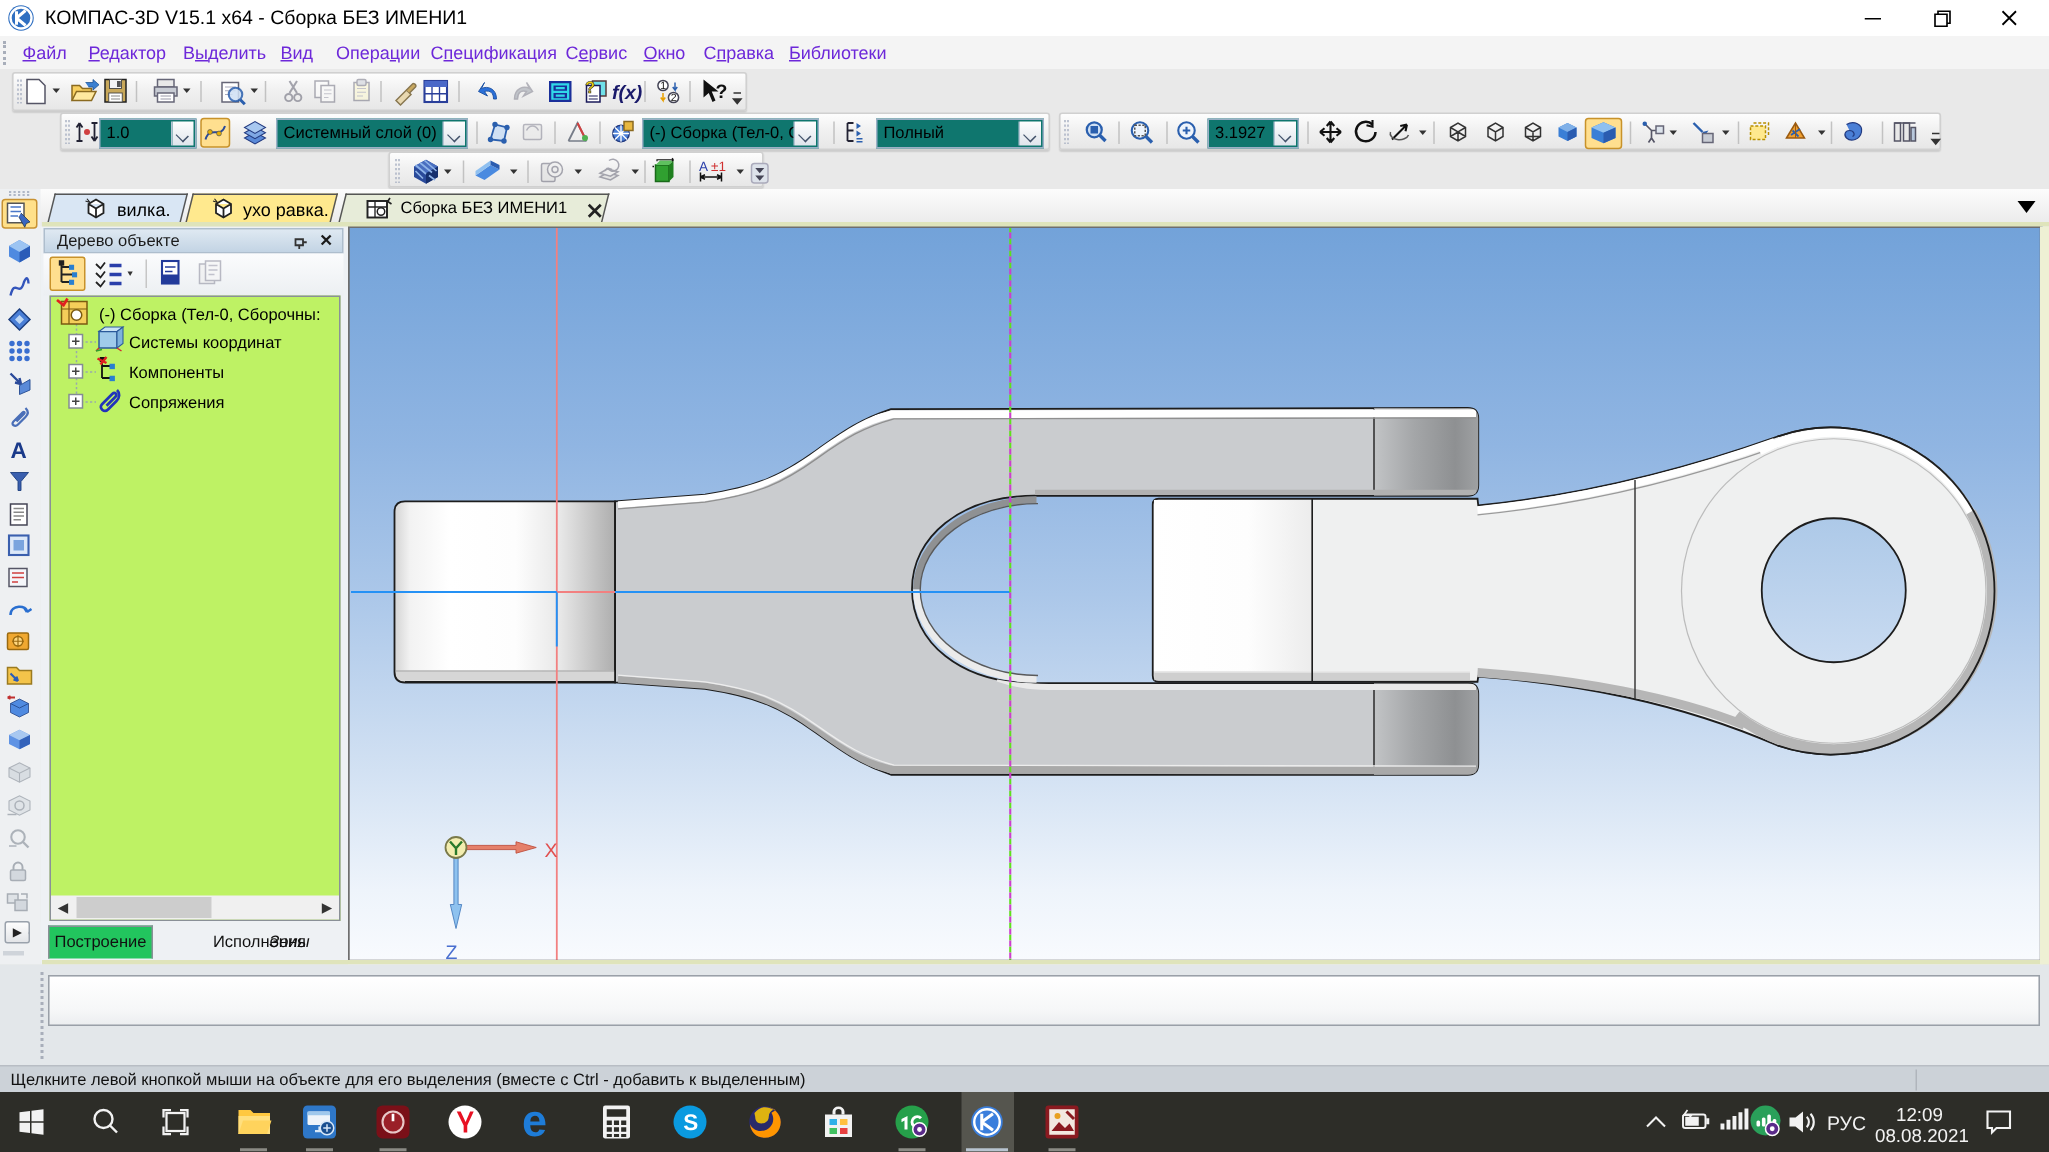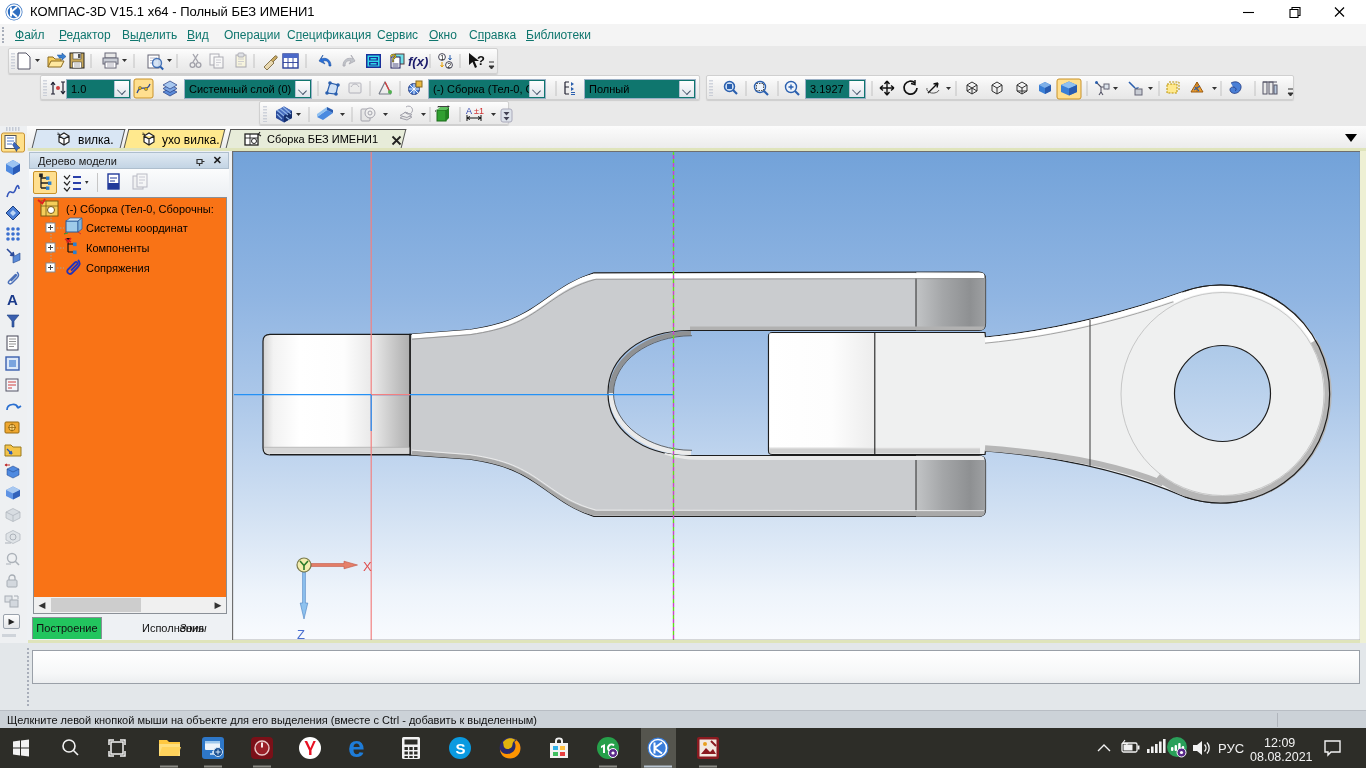--- a/index.html
+++ b/index.html
@@ -1,21 +1,21 @@
 <!DOCTYPE html>
 <html><head><meta charset="utf-8"><style>
 *{margin:0;padding:0;box-sizing:border-box;font-family:"Liberation Sans",sans-serif;}
 html,body{width:1366px;height:768px;overflow:hidden;background:#e9e9e9;}
 #app{position:absolute;left:0;top:0;width:1366px;height:768px;}
 .abs{position:absolute;}
 
 #titlebar{left:0;top:0;width:1366px;height:24px;background:#ffffff;}
 #titletext{left:30px;top:4px;font-size:13px;color:#000;}
 
-#menubar{left:0;top:24px;width:1366px;height:22px;background:#f4f4f4;font-size:12px;color:#0f766e;}
+#menubar{left:0;top:24px;width:1366px;height:22px;background:#f4f4f4;font-size:12px;color:#6d28d9;}
 .menuitem{position:absolute;top:4px;}
 u{text-decoration:underline;}
 
 #tbzone{left:0;top:46px;width:1366px;height:80px;background:#e9e9e9;}
 .island{position:absolute;background:linear-gradient(#fdfdfd,#f1f1f1 45%,#e7e7e7);border:1px solid #d0d0d0;border-radius:2px;box-shadow:0 1px 1px rgba(0,0,0,.12);}
 .grip{position:absolute;width:2px;border-left:2px dotted #a8aeba;}
 .sep{position:absolute;width:1px;background:#c6c6c6;}
 .combo{position:absolute;height:20px;background:#0f766e;border:1px solid #9ab0c6;font-size:11px;color:#000;}
 .combo .cbtn{position:absolute;right:1px;top:1px;bottom:1px;width:15px;background:linear-gradient(#fefefe,#dfe5ec);border-left:1px solid #b5c4d4;}
 .combo .cbtn:after{content:"";position:absolute;left:3px;top:6px;width:6px;height:6px;border-right:1.6px solid #42526a;border-bottom:1.6px solid #42526a;transform:rotate(45deg) scale(1,.8);}
@@ -34,21 +34,21 @@
 </style></head>
 <body>
 <div id="app">
 
 <div class="abs" id="titlebar">
   <svg class="abs" style="left:5px;top:3px" width="18" height="18" viewBox="0 0 18 18">
         <circle cx="9" cy="9" r="8.5" fill="#2f6fc1"></circle>
         <circle cx="9" cy="9" r="7" fill="none" stroke="#fff" stroke-width="1.6"></circle>
         <path d="M6 4.5 L6 13.5 M6 9 L12 4 M6 9 L12 14" stroke="#fff" stroke-width="2" fill="none"></path>
       </svg>
-  <div class="abs" id="titletext">КОМПАС-3D V15.1 x64 - Полный БЕЗ ИМЕНИ1</div>
+  <div class="abs" id="titletext">КОМПАС-3D V15.1 x64 - Сборка БЕЗ ИМЕНИ1</div>
   <svg class="abs" style="left:1243px;top:0" width="123" height="24" viewBox="0 0 123 24">
   <path d="M0,12.5 h11" stroke="#000" stroke-width="1.1"></path>
   <path d="M47,9.5 h8 v8 h-8 Z M49,9.5 v-2 h8 v8 h-2" fill="none" stroke="#000" stroke-width="1.1"></path>
   <path d="M92,7.5 l9,9 M101,7.5 l-9,9" stroke="#000" stroke-width="1.2"></path>
   </svg>
 </div>
 
 <div class="abs" id="menubar">
   <div class="grip" style="left:2px;top:3px;height:16px;"></div>
   <div class="menuitem" style="left:15px"><u>Ф</u>айл</div>
@@ -392,21 +392,21 @@
   <div class="tab" style="left:228px;width:176px;background:#e7ecd9;transform:skewX(-14deg);"></div>
   <svg class="abs" style="left:55px;top:5px" width="18" height="16" viewBox="0 0 18 16">
         <path d="M4,5 L9,2 14,5 14,11 9,14 4,11 Z M4,5 L9,8 14,5 M9,8 V14" fill="#fff" stroke="#222" stroke-width="1.2"></path>
         <path d="M2,3 l3,1 M3,1.5 l2,2.5" stroke="#222" stroke-width=".8"></path>
       </svg>
   <div class="abs" style="left:78px;top:7px;font-size:12px;text-align:right;">вилка.</div>
   <svg class="abs" style="left:140px;top:5px" width="18" height="16" viewBox="0 0 18 16">
         <path d="M4,5 L9,2 14,5 14,11 9,14 4,11 Z M4,5 L9,8 14,5 M9,8 V14" fill="#fff" stroke="#222" stroke-width="1.2"></path>
         <path d="M2,3 l3,1 M3,1.5 l2,2.5" stroke="#222" stroke-width=".8"></path>
       </svg>
-  <div class="abs" style="left:162px;top:7px;font-size:12px;">ухо вилка.</div>
+  <div class="abs" style="left:162px;top:7px;font-size:12px;">ухо равка.</div>
   <svg class="abs" style="left:242px;top:4px" width="20" height="18" viewBox="0 0 20 18">
         <rect x="3" y="4" width="13" height="11" fill="#fff" stroke="#222" stroke-width="1.3"></rect>
         <path d="M3,8 h13 M8,4 v11" stroke="#222" stroke-width=".9"></path>
         <circle cx="12" cy="11" r="2.5" fill="#fff" stroke="#222"></circle>
         <path d="M16,4 l3,2 M18,2 l-2,3" stroke="#222" stroke-width="1.1"></path>
       </svg>
   <div class="abs" style="left:267px;top:7px;font-size:11px;font-weight:normal;">Сборка БЕЗ ИМЕНИ1</div>
   <svg class="abs" style="left:391px;top:9px" width="11" height="11" viewBox="0 0 11 11">
         <path d="M1.5,1.5 L9.5,9.5 M9.5,1.5 L1.5,9.5" stroke="#222" stroke-width="1.8"></path>
       </svg>
@@ -522,21 +522,21 @@
           <path d="M12,4 l3,3 -3,3" stroke="#8a929c" fill="none"></path>
           <path d="M4,5h4M4,8h4" stroke="#9aa2ac"></path>
         </g>
 <rect x="2" y="508" width="14" height="3" fill="#cfd4da"></rect>
 </svg>
 <div class="abs" style="left:3px;top:488px;width:17px;height:15px;background:linear-gradient(#fdfdfd,#e3e5e8);border:1px solid #9aa2ac;border-radius:2px;font-size:8px;color:#222;text-align:center;line-height:14px;">▶</div>
 </div>
 
 <div class="abs" id="treepanel">
   <div class="abs" style="left:2px;top:1px;width:200px;height:17px;background:linear-gradient(#dfe9f2,#c3d4e4);border:1px solid #aebecd;font-size:11px;color:#1a1a1a;">
-    <span style="position:absolute;left:8px;top:2px;">Дерево модели</span>
+    <span style="position:absolute;left:8px;top:2px;">Дерево объекте</span>
     <svg style="position:absolute;right:22px;top:3px" width="11" height="11" viewBox="0 0 11 11">
           <path d="M2,3.5 h5 v4 h-5 Z M7,5.5 h2.5 M4.5,7.5 v2.5" stroke="#333" fill="none" stroke-width="1.2"></path>
         </svg>
     <span style="position:absolute;right:6px;top:1px;font-size:11px;font-weight:bold;">✕</span>
   </div>
   <div class="abs" style="left:2px;top:18px;width:200px;height:28px;background:linear-gradient(#fbfcfd,#eceff2);">
     <div class="abs" style="left:4px;top:2px;width:24px;height:23px;background:#ffdf8f;border:1px solid #c8922a;border-radius:2px;">
       <svg width="22" height="21" viewBox="0 0 22 21">
             <path d="M7,3 v13 M7,6 h5 M7,11 h7 M7,16 h5" stroke="#222" fill="none" stroke-width="1.3"></path>
             <rect x="5.2" y="1.5" width="3.6" height="3.6" fill="#222"></rect>
@@ -555,21 +555,21 @@
           <rect x="3" y="2" width="11" height="15" fill="#fff" stroke="#223a9a" stroke-width="1.4"></rect>
           <path d="M5,6 h7 M5,9 h5" stroke="#223a9a"></path>
           <rect x="3" y="11" width="11" height="6" fill="#223a9a"></rect>
         </svg>
     <svg class="abs" style="left:102px;top:3px" width="22" height="21" viewBox="0 0 22 21" opacity=".55">
           <rect x="2" y="4" width="10" height="13" fill="#eee" stroke="#889"></rect>
           <rect x="6" y="2" width="10" height="13" fill="#f6f6f6" stroke="#889"></rect>
           <path d="M8,5h6M8,8h6M8,11h4" stroke="#99a" stroke-width=".9"></path>
         </svg>
   </div>
-  <div class="abs" style="left:6px;top:46px;width:194px;height:417px;background:#f97316;border:1px solid #8a9097;">
+  <div class="abs" style="left:6px;top:46px;width:194px;height:417px;background:#bef264;border:1px solid #8a9097;">
     <svg class="abs" style="left:0;top:0" width="192" height="415" viewBox="0 0 192 415" font-family="Liberation Sans,sans-serif">
       <path d="M17,18 V70 M17,30 H30 M17,50 H30 M17,70 H30" stroke="#9aa" stroke-width="1" stroke-dasharray="1.5 1.5"></path>
       <g>
             <rect x="7" y="3" width="17" height="15" fill="#f4ce5a" stroke="#7a5a10"></rect>
             <path d="M7,8 h17 M12,3 v15" stroke="#7a5a10" stroke-width=".8"></path>
             <circle cx="17" cy="12" r="3.5" fill="#fff" stroke="#7a5a10"></circle>
             <path d="M4,2 l5,4 M11,1 l-3,5" stroke="#e02020" stroke-width="1.8"></path>
           </g>
       <text x="32" y="15" font-size="11" fill="#000">(-) Сборка (Тел-0, Сборочны:</text>
       <g transform="translate(12,25)">

